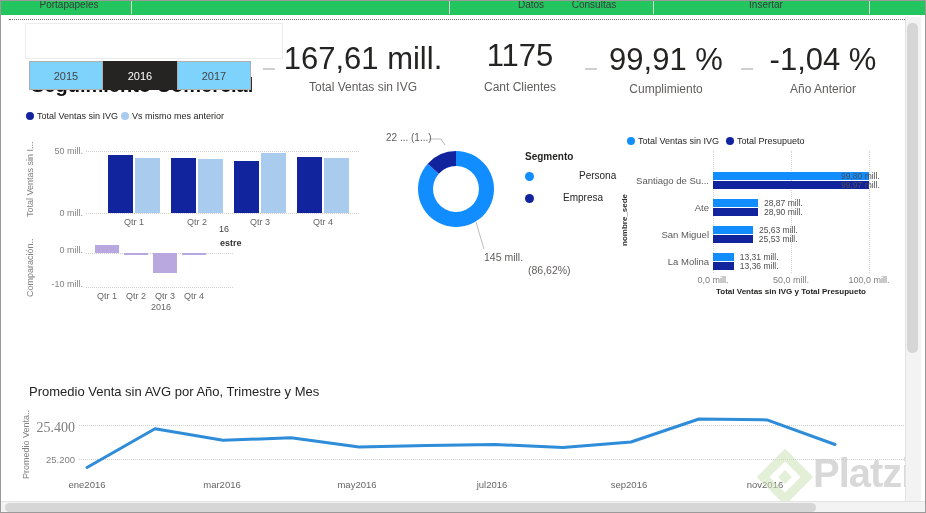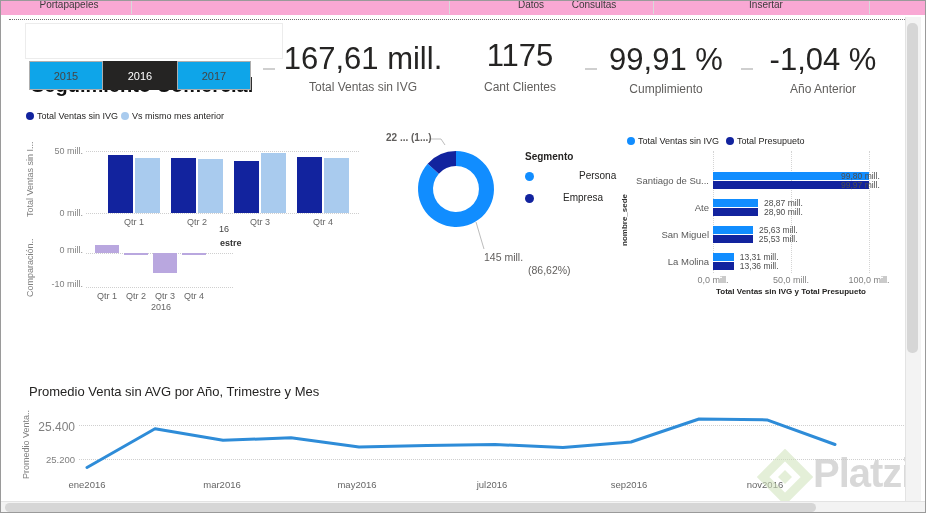--- a/index.html
+++ b/index.html
@@ -10,40 +10,40 @@
   .tr{text-align:right;}
   .vtext{writing-mode:vertical-rl;transform:rotate(180deg);white-space:nowrap;}
   .ribbon-label{font-size:10px;color:#3b3b3b;top:-2px;height:12px;overflow:hidden;}
   .ribbon-sep{width:1px;background:#d9d9d9;top:0;height:13px;}
   .dotline{border-top:1px dotted #cfcfcf;height:0;}
   .selline{border-top:1px dotted #6b6b6b;height:0;}
   .vdot{border-left:1px dotted #d4d4d4;width:0;}
   .kpi-value{font-size:31px;color:#252423;letter-spacing:0;white-space:nowrap;}
   .kpi-label{font-size:12px;color:#605e5c;white-space:nowrap;}
   .kpi-sep{width:12px;height:2px;background:#cfcfcf;}
-  .slicer-btn{width:74px;height:29px;border:1px solid #aeaeae;background:#0ea5e9;color:#454545;
+  .slicer-btn{width:74px;height:29px;border:1px solid #aeaeae;background:#7dd3fc;color:#454545;
               font-size:11px;line-height:29px;text-align:center;box-sizing:border-box;cursor:pointer;}
   .slicer-btn.sel{background:#252423;color:#fff;border-color:#252423;}
   .legend-dot{width:8px;height:8px;border-radius:50%;}
   .legend-txt{font-size:9px;color:#252423;white-space:nowrap;}
   .tick{font-size:9px;color:#808080;white-space:nowrap;}
   .cat{font-size:9px;color:#666;white-space:nowrap;}
   .vlabel{font-size:8.5px;color:#4d4d4d;white-space:nowrap;}
   .axis-title{font-size:8px;font-weight:bold;color:#252423;white-space:nowrap;}
   .bar{position:absolute;}
   .scroll-track{background:#f3f3f3;}
   .scroll-thumb{background:#d6d6d6;border-radius:5px;}
   .wm-text{font-size:40px;font-weight:bold;color:#cccccc;opacity:.75;letter-spacing:-1px;}
 </style>
 </head>
 <body>
 
 <div class="screen">
 
-  <div class="abs" style="left:0;top:0;width:926px;height:14px;background:#f9a8d4;">
+  <div class="abs" style="left:0;top:0;width:926px;height:14px;background:#22c55e;">
     <div class="abs ribbon-label tc" style="left:15px;width:106px;">Portapapeles</div>
     <div class="abs ribbon-label tc" style="left:477px;width:106px;">Datos</div>
     <div class="abs ribbon-label tc" style="left:540px;width:106px;">Consultas</div>
     <div class="abs ribbon-label tc" style="left:712px;width:106px;">Insertar</div>
     <div class="abs ribbon-sep" style="left:130px;"></div>
     <div class="abs ribbon-sep" style="left:448px;"></div>
     <div class="abs ribbon-sep" style="left:652px;"></div>
     <div class="abs ribbon-sep" style="left:868px;"></div>
   </div>
 
@@ -115,21 +115,21 @@
       <div class="abs cat tc" style="left: 86px; top: 0px; width: 44px;">Qtr 4</div>
     </div>
   <div class="abs cat tc" style="left:130px;top:301px;width:60px;">2016</div>
 
   <svg id="donut-svg" class="abs" style="left:380px;top:128px;pointer-events:none;" width="215" height="155">
       <path d="M75,22 A38,38 0 1 1 46.68606238387261,34.655948692640976 L57.86261670602816,44.660179471861646 A23,23 0 1 0 75,37 Z" fill="#118DFF" style="pointer-events: auto;"></path>
       <path d="M46.68606238387261,34.655948692640976 A38,38 0 0 1 74.99999999999999,22 L75,37 A23,23 0 0 0 57.86261670602816,44.660179471861646 Z" fill="#12239E" style="pointer-events: auto;"></path>
       <polyline points="48,10 60,10 64,16" fill="none" stroke="#bdbdbd"></polyline>
       <polyline points="95,93 100,110 103,120" fill="none" stroke="#bdbdbd"></polyline>
     </svg>
-  <div class="abs" style="left:385px;top:131px;font-size:10px;color:#605e5c;white-space:nowrap;font-weight:bold;">22 ... (1...)</div>
+  <div class="abs" style="left:385px;top:131px;font-size:10px;color:#605e5c;white-space:nowrap;">22 ... (1...)</div>
   <div class="abs" style="left:483px;top:250px;font-size:10.5px;color:#605e5c;white-space:nowrap;">145 mill.</div>
   <div class="abs" style="left:483px;top:263px;font-size:10.5px;color:#605e5c;white-space:nowrap;margin-left:44px;">(86,62%)</div>
   <div class="abs" style="left:524px;top:150px;font-size:10px;font-weight:bold;color:#252423;">Segmento</div>
   <div class="abs legend-dot" style="left:524px;top:171px;width:9px;height:9px;background:#118DFF;"></div>
   <div class="abs" style="left:538px;top:169px;font-size:10px;color:#252423;padding-left:40px;">Persona</div>
   <div class="abs legend-dot" style="left:524px;top:193px;width:9px;height:9px;background:#12239E;"></div>
   <div class="abs" style="left:538px;top:191px;font-size:10px;color:#252423;padding-left:24px;">Empresa</div>
 
   <div class="abs legend-dot" style="left:626px;top:136px;background:#118DFF;"></div>
   <div class="abs legend-txt" style="left:637px;top:135px;">Total Ventas sin IVG</div>
@@ -163,21 +163,21 @@
       <div class="abs vlabel" style="left: 26.7636px; top: 103px;">13,31 mill.</div>
       <div class="abs vlabel" style="left: 26.8416px; top: 112px;">13,36 mill.</div>
     </div>
   <div class="abs tick tc" style="left:682px;top:274px;width:60px;">0,0 mill.</div>
   <div class="abs tick tc" style="left:760px;top:274px;width:60px;">50,0 mill.</div>
   <div class="abs tick tc" style="left:838px;top:274px;width:60px;">100,0 mill.</div>
   <div class="abs axis-title tc" style="left:690px;top:286px;width:200px;">Total Ventas sin IVG y Total Presupueto</div>
 
   <div class="abs" style="left:28px;top:383px;font-size:13px;color:#252423;white-space:nowrap;">Promedio Venta sin AVG por Año, Trimestre y Mes</div>
   <div class="abs vtext tick" style="left:20px;top:408px;height:70px;">Promedio Venta..</div>
-  <div class="abs tick tr" style="left:34px;top:419px;width:40px;font-size:12px;">25.400</div>
+  <div class="abs tick tr" style="left:34px;top:419px;width:40px;font-size:14px;font-family:Liberation Serif, serif;">25.400</div>
   <div class="abs tick tr" style="left:34px;top:453px;width:40px;font-size:9.5px;">25.200</div>
   <div class="abs dotline" style="left:78px;top:424px;width:827px;"></div>
   <div class="abs dotline" style="left:78px;top:458px;width:827px;"></div>
   <svg id="line-svg" class="abs" style="left:78px;top:400px;" width="830" height="76">
       <polyline points="8.0,66.5 76.0,27.7 144.0,39.3 212.0,36.8 280.0,46.1 348.0,44.4 416.0,43.5 484.0,46.4 552.0,41.0 620.0,18.0 688.0,18.9 756.0,43.5" fill="none" stroke="#2E8CD8" stroke-width="3" stroke-linejoin="round" stroke-linecap="round"></polyline>
     </svg>
   <div class="abs" id="line-xticks" style="left:0;top:478px;width:926px;height:12px;">
       <div class="abs cat tc" style="left: 54px; top: 0px; width: 64px; font-size: 9.5px;">ene2016</div>
       <div class="abs cat tc" style="left: 189px; top: 0px; width: 64px; font-size: 9.5px;">mar2016</div>
       <div class="abs cat tc" style="left: 324px; top: 0px; width: 64px; font-size: 9.5px;">may2016</div>

